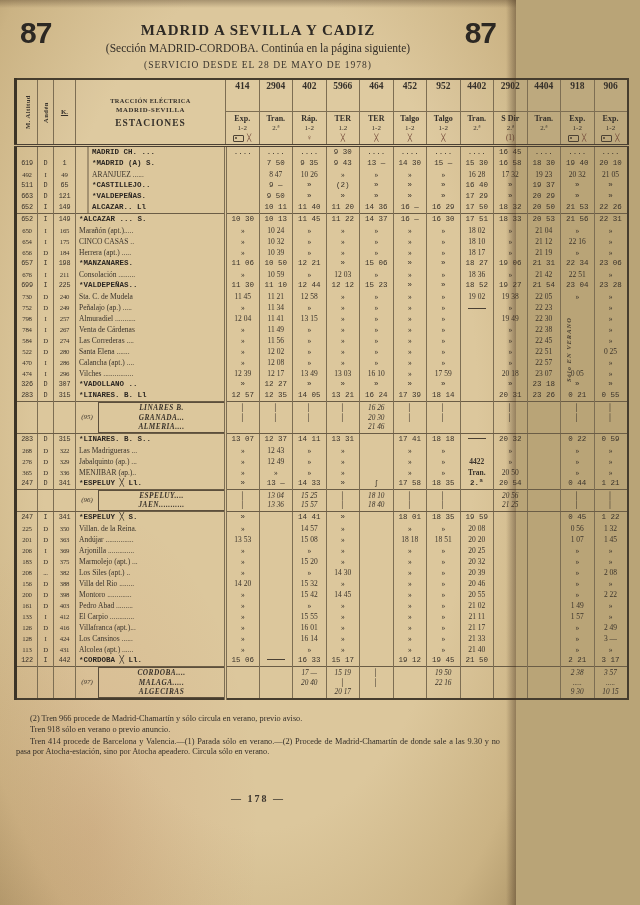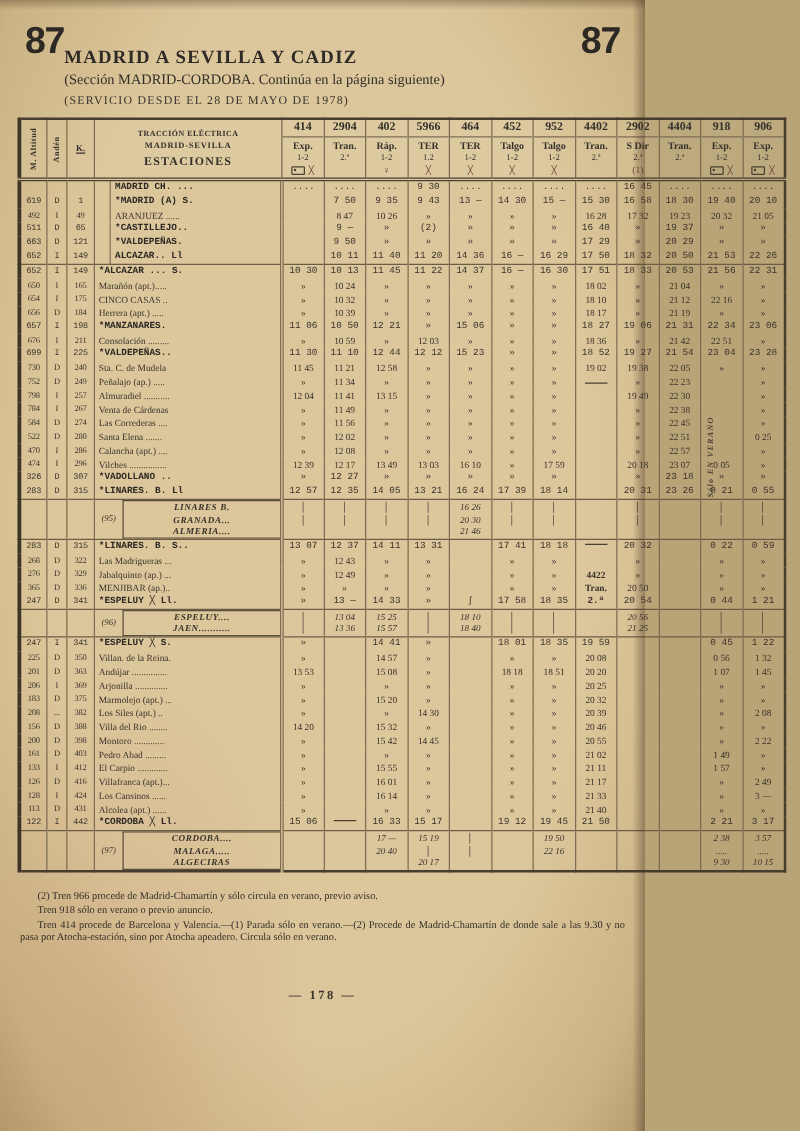--- a/index.html
+++ b/index.html
@@ -13,21 +13,21 @@
         box-sizing:border-box;padding:10px 14px 0 14px;}
   .page::after{content:"";position:absolute;right:0;top:0;width:10px;height:100%;
         background:linear-gradient(to left,rgba(70,50,30,.45),rgba(70,50,30,0));pointer-events:none;}
   .page::before{content:"";position:absolute;left:0;top:0;width:100%;height:8px;
         background:linear-gradient(to bottom,rgba(70,50,30,.35),rgba(70,50,30,0));pointer-events:none;}
 
   
   .hdr{display:flex;align-items:flex-start;justify-content:space-between;margin:10px 6px 4px 6px;}
   .bignum{font-family:"Liberation Sans","DejaVu Sans",sans-serif;font-weight:bold;
           font-size:30px;line-height:26px;color:#2c2823;letter-spacing:-1px;}
-  .titleblock{flex:1;margin-top:18px;}
+  .titleblock{text-align:center;flex:1;margin-top:2px;}
   .title{font-size:15px;font-weight:bold;letter-spacing:1px;color:#2e2a25;}
   .subtitle{font-size:11.5px;font-weight:normal;margin-top:3px;color:#332e28;}
   .service{font-size:9.5px;margin-top:6px;letter-spacing:1px;color:#3a342d;}
 
   
   .twrap{position:relative;margin-top:8px;}
   table{border-collapse:collapse;table-layout:fixed;width:612px;}
   col.c-alt{width:22px}col.c-and{width:16px}col.c-km{width:22px}col.c-st{width:150px}col.c-t{width:33.5px}
   th,td{padding:0;margin:0;border-left:1px solid #7d6e53;font-weight:normal;
         white-space:nowrap;overflow:hidden;}
@@ -35,21 +35,21 @@
   thead th{border-bottom:3px double #4a4033;vertical-align:bottom;background:rgba(255,250,235,.06);}
   .corner{vertical-align:middle;text-align:center;}
   .vlab{writing-mode:vertical-rl;transform:rotate(180deg);font-size:6.5px;font-weight:bold;
         letter-spacing:.5px;margin:0 auto;color:#3a342d;}
   .klab{font-size:7px;font-weight:bold;text-decoration:underline;}
   .sthead{padding:2px 2px;text-align:center;vertical-align:middle;}
   .sthead .l1{font-size:6.3px;letter-spacing:.4px;font-weight:bold;}
   .sthead .l2{font-size:6.8px;letter-spacing:.6px;font-weight:bold;margin-top:2px;}
   .sthead .l3{font-size:9.5px;letter-spacing:1px;margin-top:5px;font-weight:bold;}
   .trainh{text-align:center;}
-  .trainh .num{font-size:9.5px;font-weight:bold;border-bottom:1px solid #7d6e53;padding:1px 0 2px;}
+  .trainh .num{font-size:9.5px;font-weight:bold;border-bottom:1px solid #7d6e53;padding:1px 0 20px;}
   .trainh .typ{font-size:8px;font-weight:bold;padding-top:2px;}
   .trainh .cls{font-size:7px;padding:1px 0;}
   .trainh .ico{font-size:7.5px;height:11px;line-height:10px;color:#6e4434;}
   .bed{display:inline-block;width:9px;height:5px;border:1px solid #4c4234;border-radius:1px;
        position:relative;vertical-align:middle;margin-right:1px;}
   .bed::after{content:"";position:absolute;left:1px;top:1px;width:2px;height:2px;background:#4c4234;border-radius:50%;}
   .rx{font-size:7px;}
 
   tbody td{font-size:7.5px;line-height:11px;height:11px;text-align:center;color:#3a332b;}
   td.alt,td.and,td.km{font-size:6.8px;letter-spacing:-.2px;}

